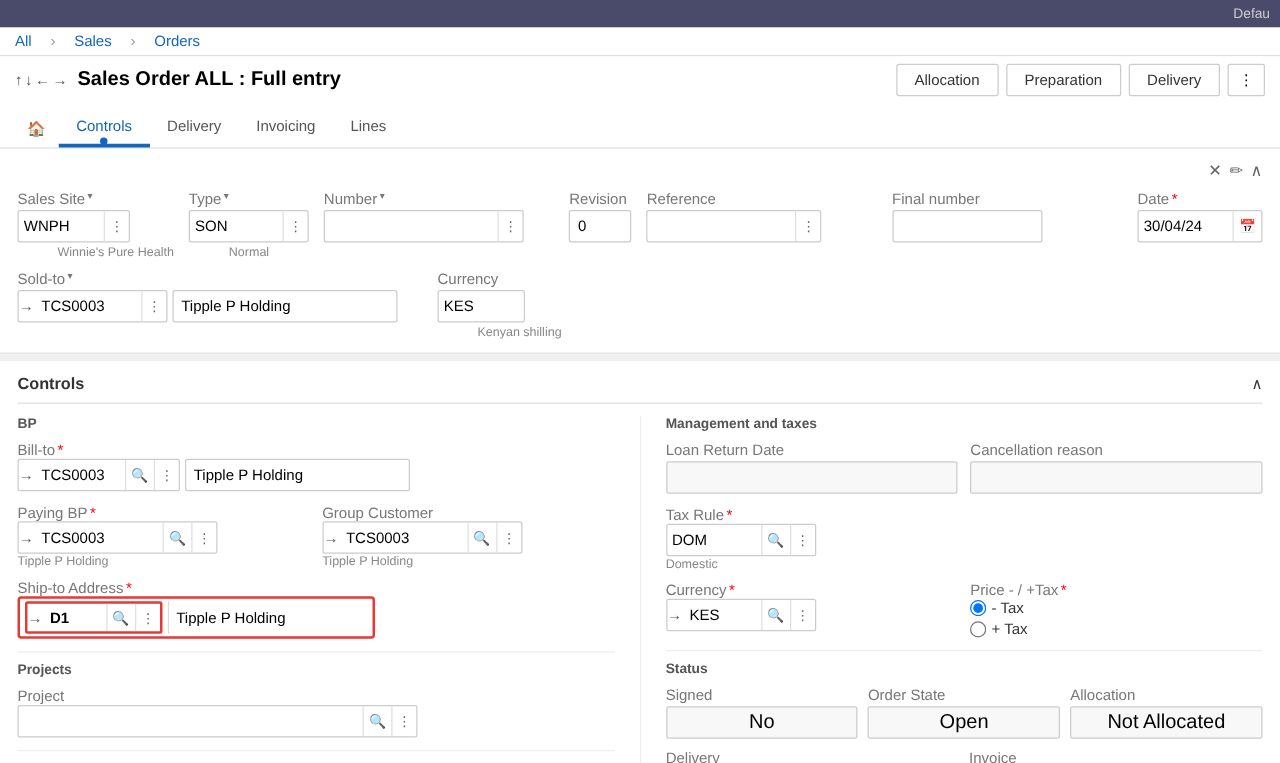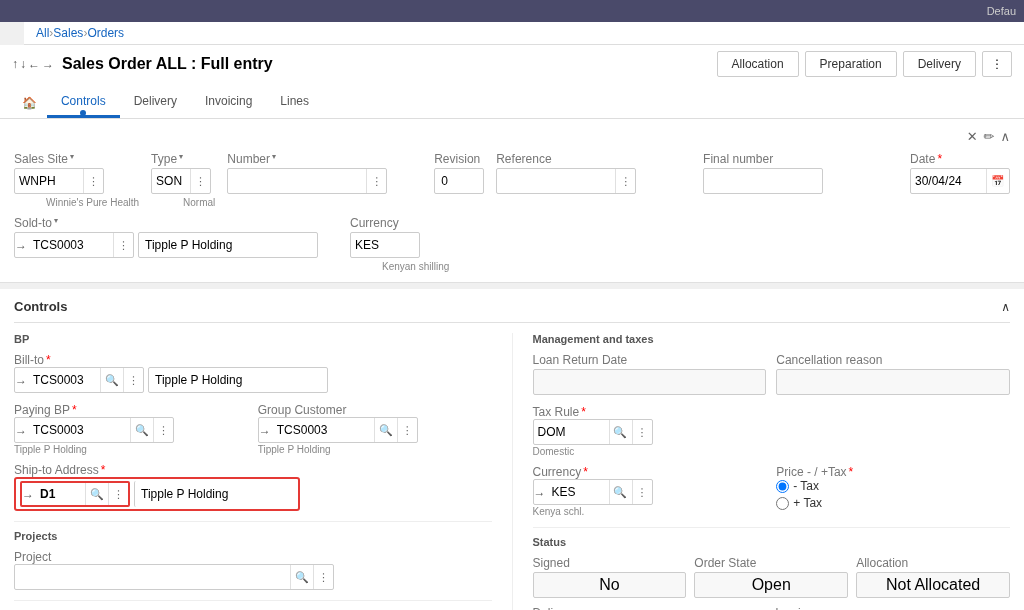--- a/index.html
+++ b/index.html
@@ -19,25 +19,24 @@
       margin-left: auto;
       color: #ccc;
       font-size: 11px;
     }
 
     
     .breadcrumb-bar {
       background: white;
       padding: 4px 12px;
       display: flex;
-      gap: 0;
+      gap: 15px;
       font-size: 11px;
       color: #555;
       border-bottom: 1px solid #ddd;
-      margin-left: 24px;
     }
     .breadcrumb-bar a { color: #1565c0; text-decoration: none; }
     .breadcrumb-sep { color: #999; }
 
     
     .header-area {
       background: white;
       padding: 6px 12px 0 12px;
       border-bottom: 1px solid #ddd;
     }
@@ -422,21 +421,21 @@
         <span class="input-action-btn">⋮</span>
       </div>
       <div class="sub-text">Winnie's Pure Health</div>
     </div>
 
     <div class="field-group">
       <div class="field-label">
         <span>Type</span>
         <span class="down-arrow">▾</span>
       </div>
-      <div class="input-with-actions" style="width:60px;">
+      <div class="input-with-actions" style="width:96px;">
         <input type="text" value="SON" readonly="" style="width: 42px;">
         <span class="input-action-btn">⋮</span>
       </div>
       <div class="sub-text">Normal</div>
     </div>
 
     <div class="field-group" style="flex:1;">
       <div class="field-label">
         <span>Number</span>
         <span class="down-arrow">▾</span>
@@ -638,21 +637,20 @@
           <div class="field-label">
             <span>Currency</span>
             <span class="required">*</span>
           </div>
           <div class="search-input-wrap" style="width:120px;">
             <span class="arrow-prefix">→</span>
             <input type="text" value="KES" style="width: 55px;">
             <span class="search-btn">🔍</span>
             <span class="more-btn">⋮</span>
           </div>
-          <div class="hint-text">Kenya schl.</div>
         </div>
         <div>
           <div class="field-label">
             <span>Price - / +Tax</span>
             <span class="required">*</span>
           </div>
           <div class="radio-group">
             <label class="radio-option">
               <input type="radio" name="price_tax" checked="" style="">
               <span>- Tax</span>

